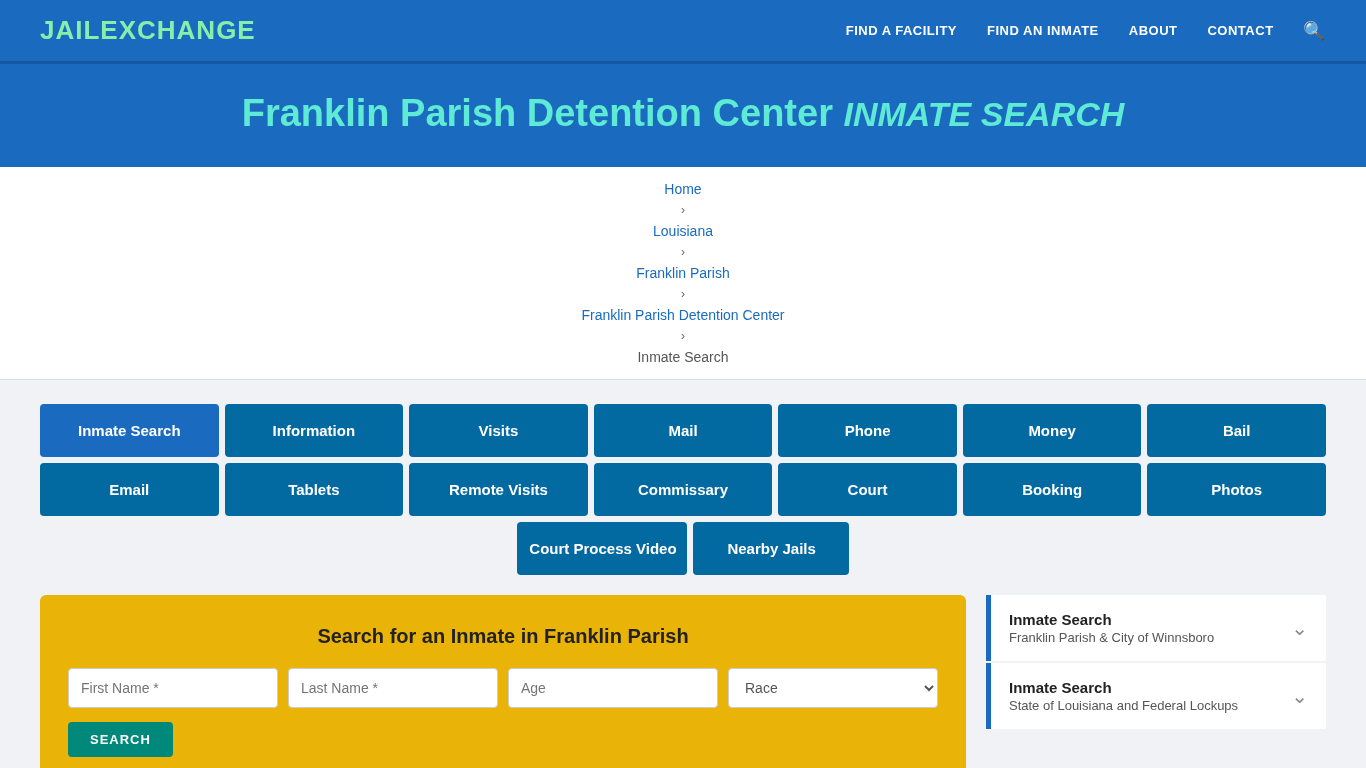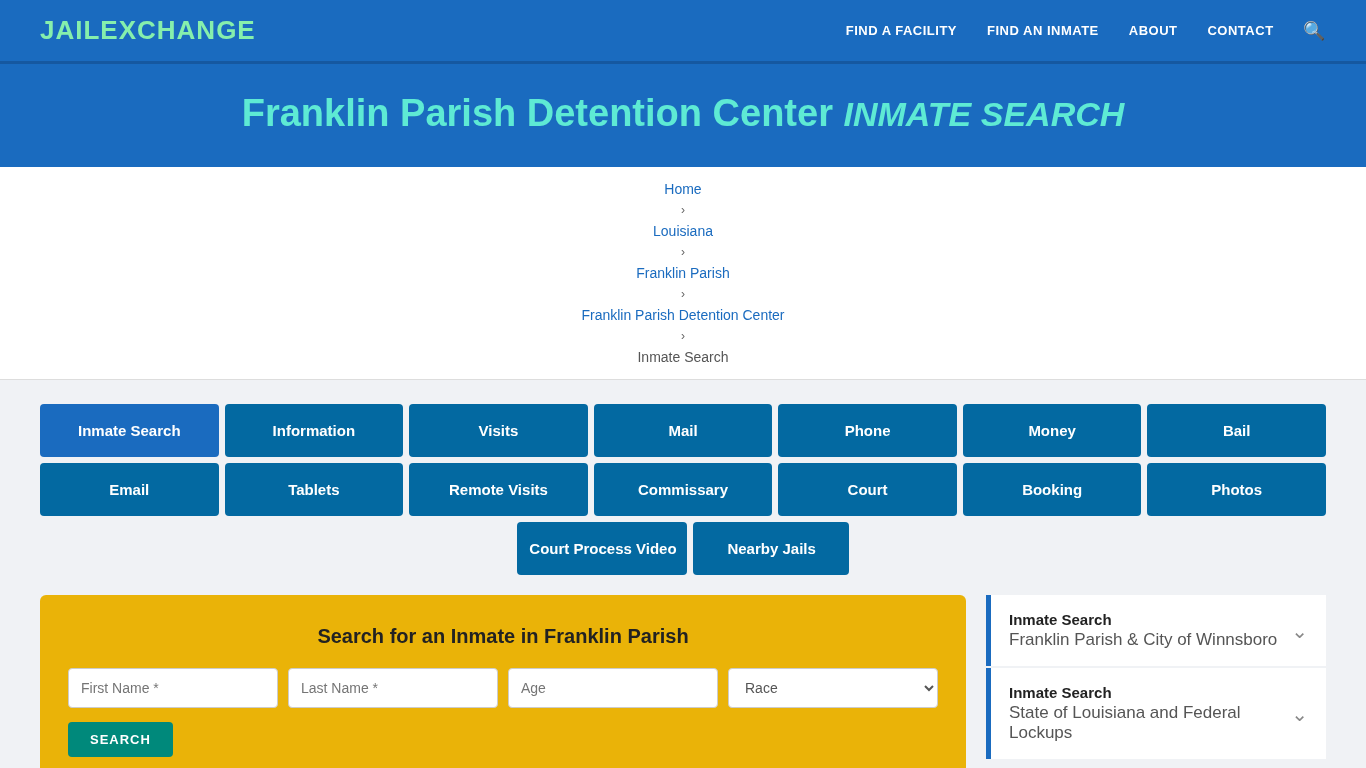--- a/index.html
+++ b/index.html
@@ -203,21 +203,21 @@
       cursor: pointer;
     }
     .sidebar-item-text {}
     .sidebar-item-title {
       font-size: 15px;
       font-weight: 700;
       color: #222;
       margin-bottom: 2px;
     }
     .sidebar-item-sub {
-      font-size: 17px;
+      font-size: 13px;
       color: #555;
     }
     .chevron {
       font-size: 20px;
       color: #888;
     }
   </style>
 </head>
 <body>
 

